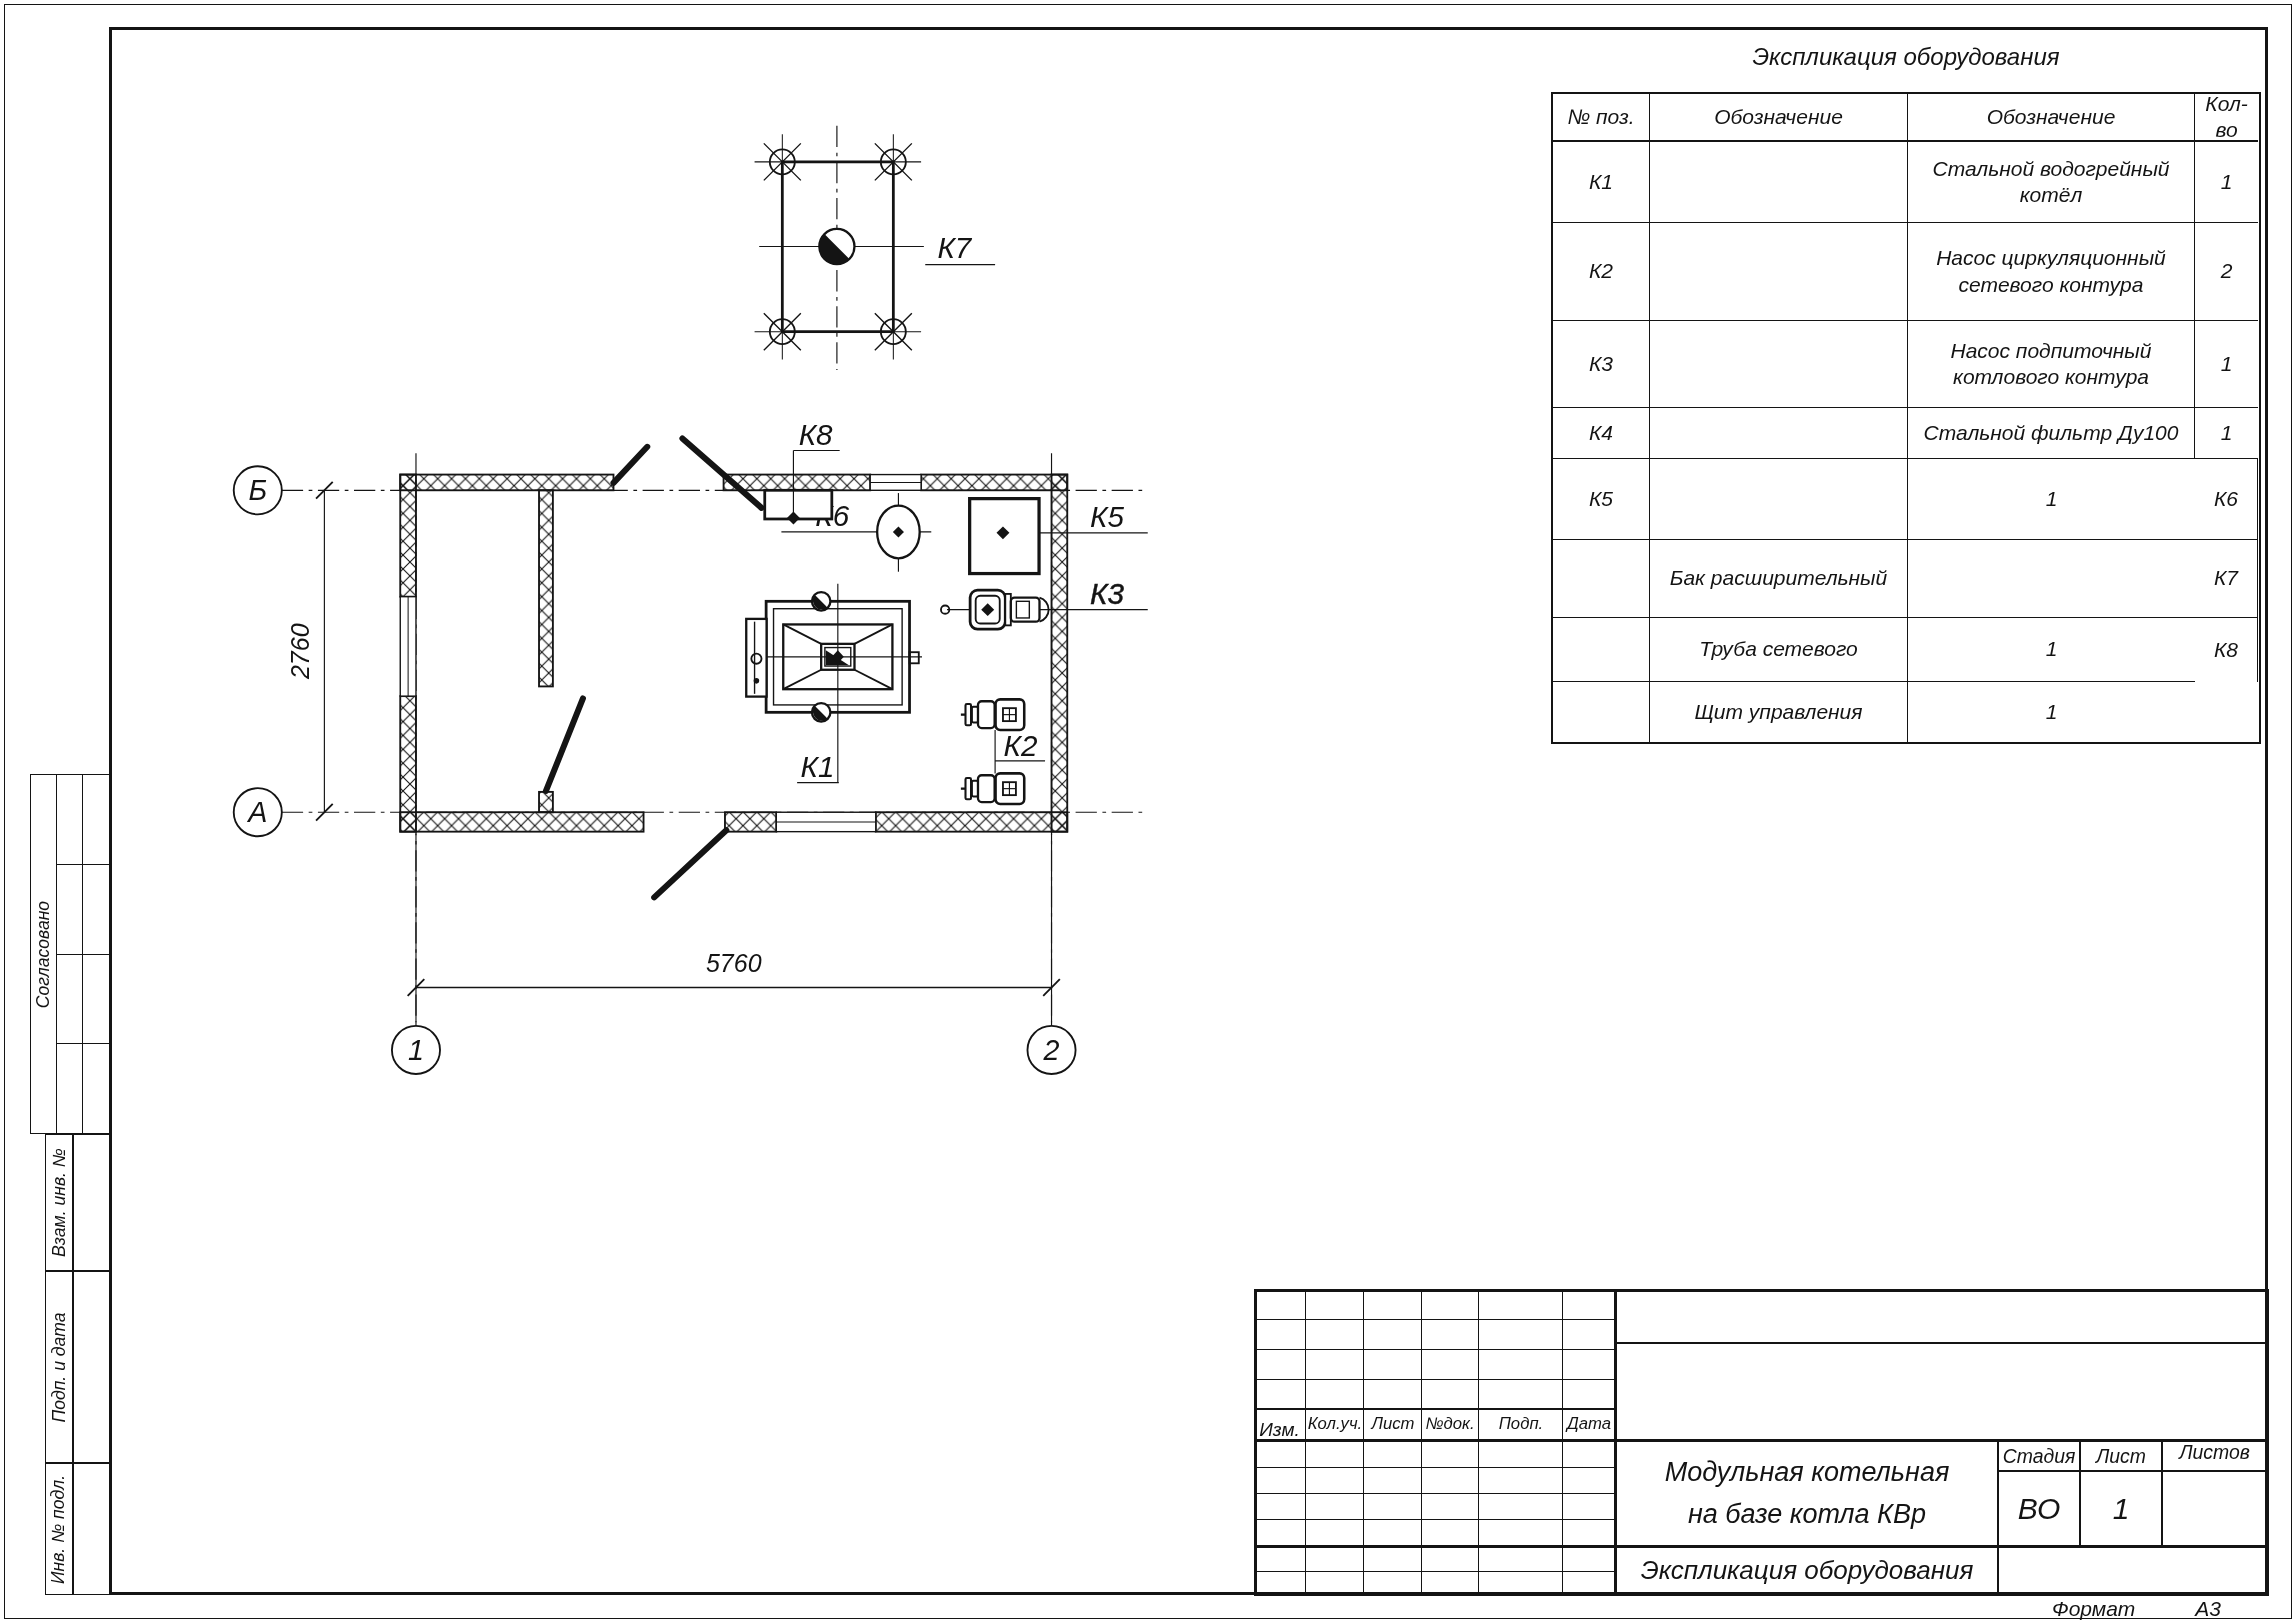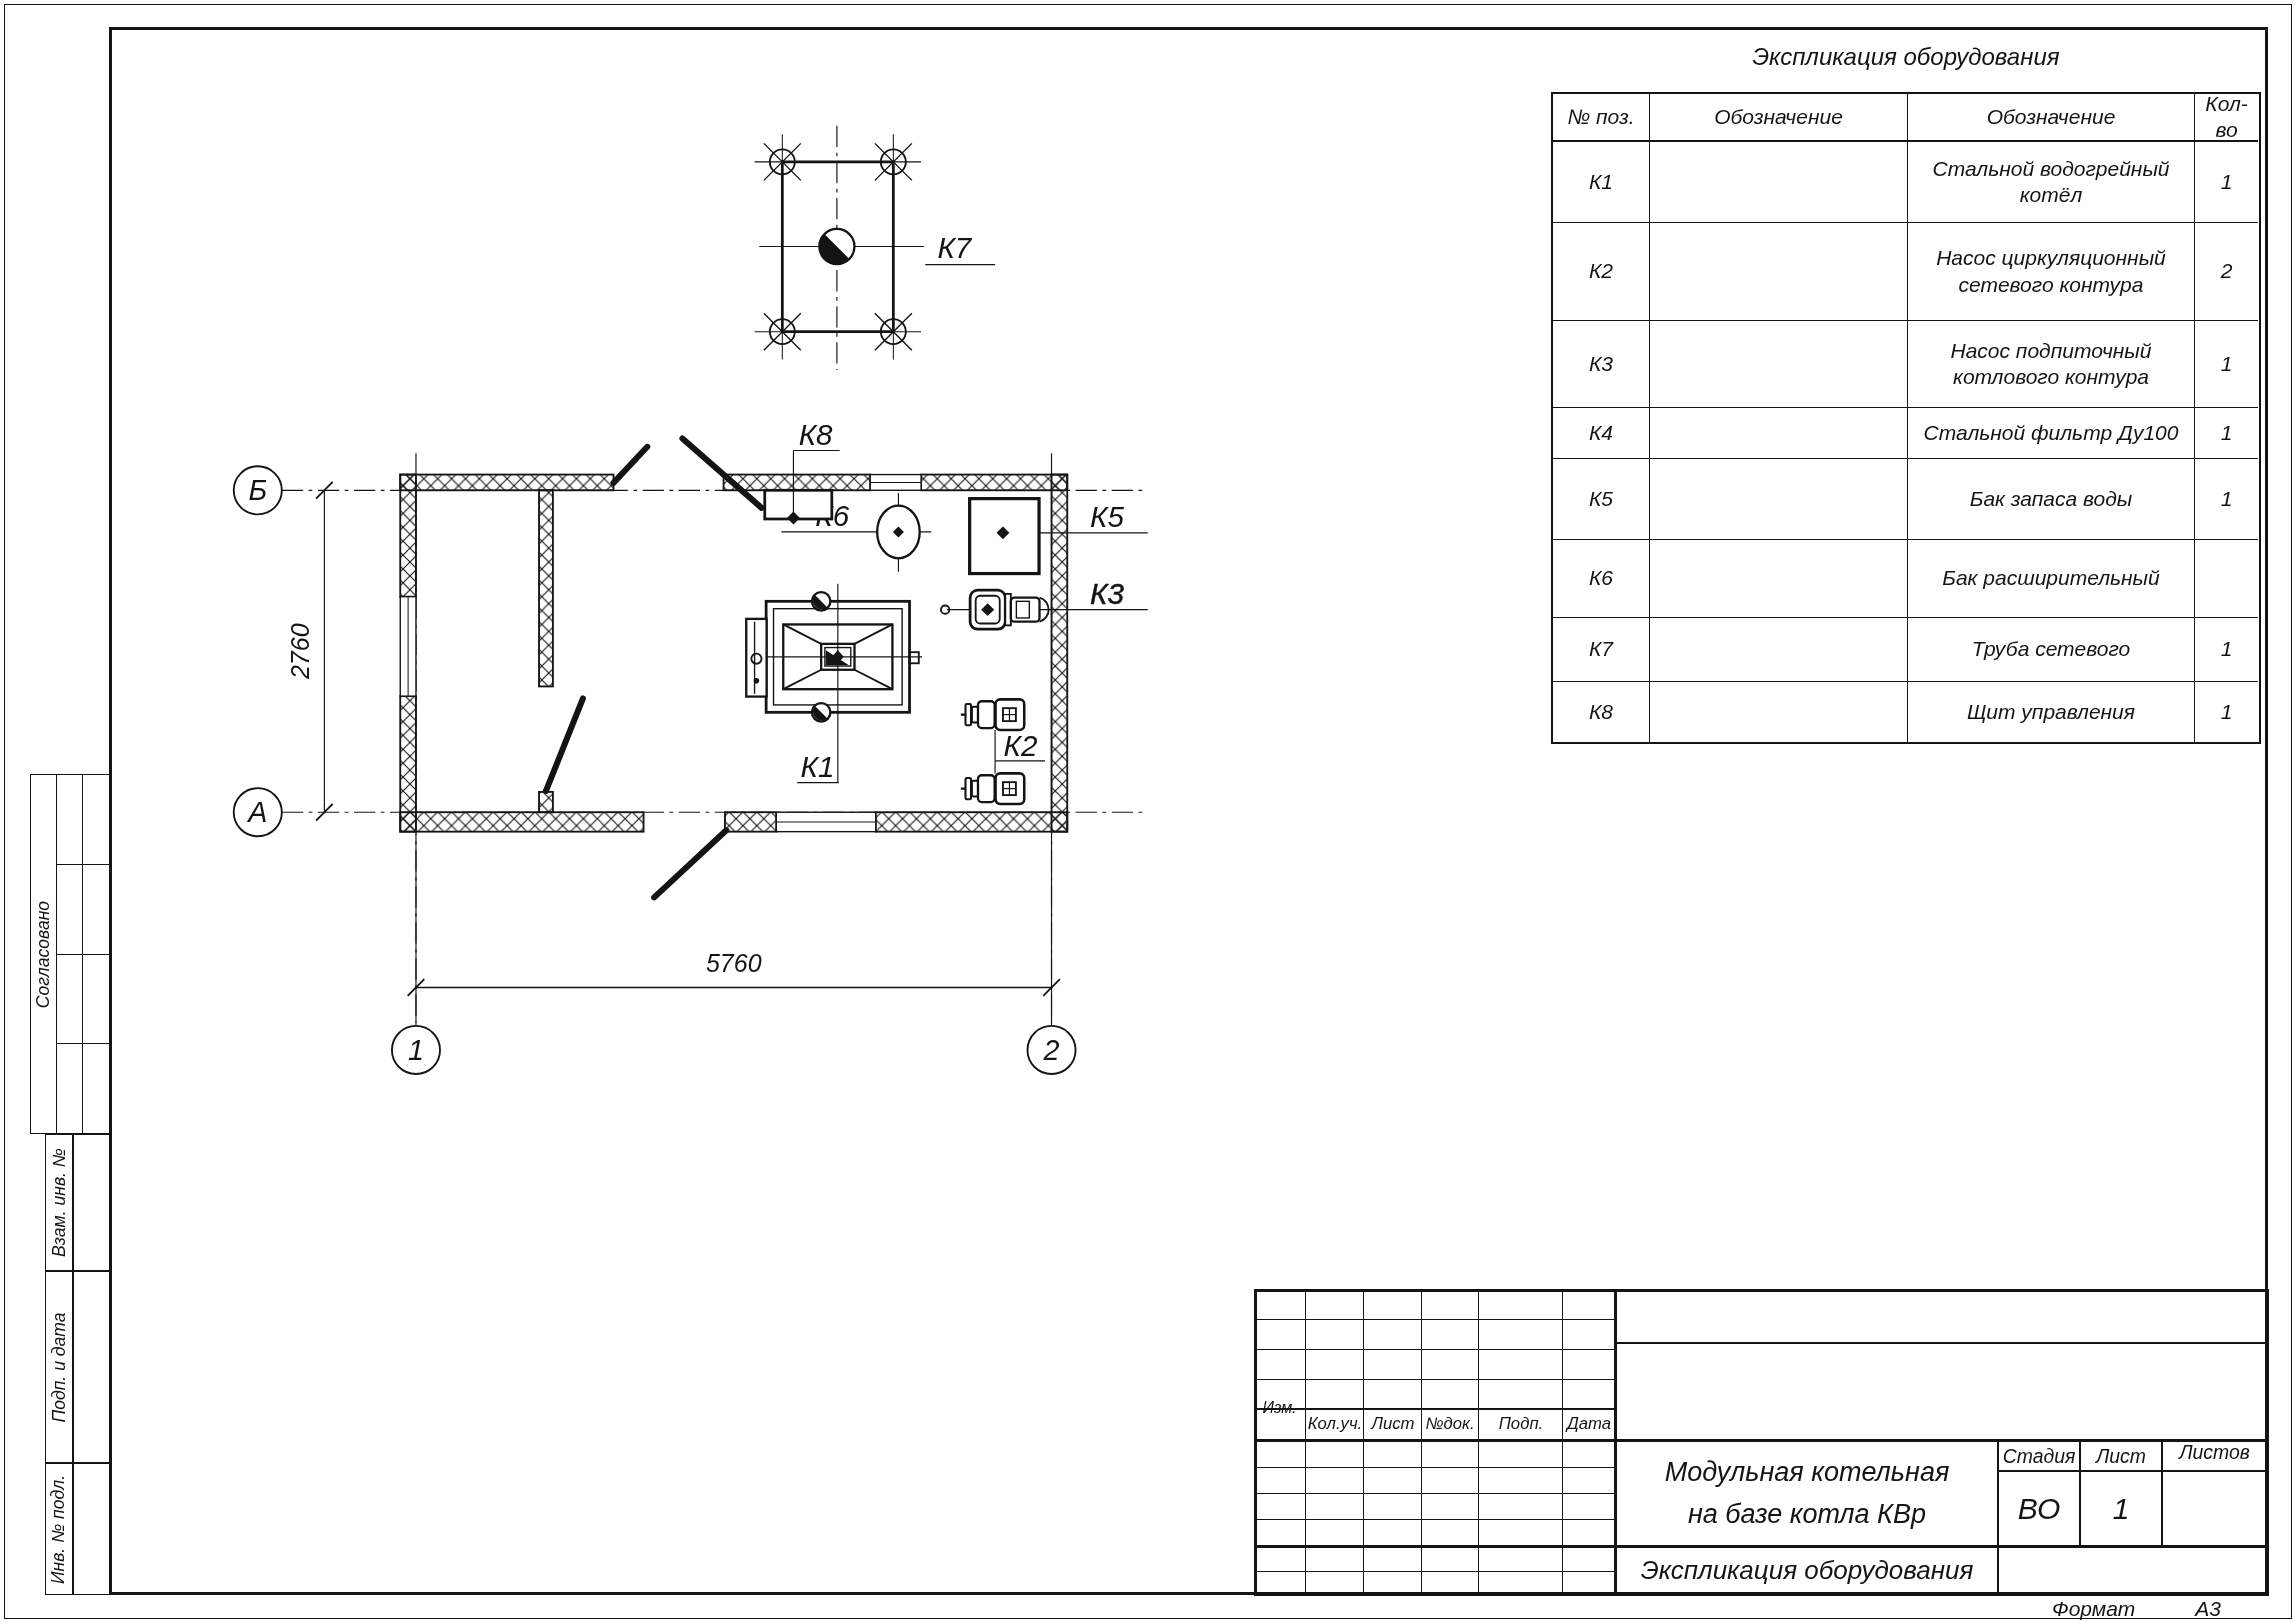--- a/index.html
+++ b/index.html
@@ -74,21 +74,20 @@
     <div class="cell">Насос подпиточный котлового контура</div>
     <div class="cell last-col">1</div>
 
     <div class="cell">К4</div>
     <div class="cell"></div>
     <div class="cell">Стальной фильтр Ду100</div>
     <div class="cell last-col">1</div>
 
     <div class="cell">К5</div>
     <div class="cell"></div>
-    <div class="cell">Бак запаса воды</div>
     <div class="cell last-col">1</div>
 
     <div class="cell">К6</div>
     <div class="cell"></div>
     <div class="cell">Бак расширительный</div>
     <div class="cell last-col"></div>
 
     <div class="cell">К7</div>
     <div class="cell"></div>
     <div class="cell">Труба сетевого</div>
@@ -322,21 +321,21 @@
     <div class="ln" style="left:308px; top:0; width:1.4px; height:307px;"></div>
 
     <div class="ln" style="left:0; top:30px; width:361px; height:1.4px;"></div>
     <div class="ln" style="left:0; top:60px; width:361px; height:1.4px;"></div>
     <div class="ln" style="left:0; top:90px; width:361px; height:1.4px;"></div>
     <div class="ln" style="left:0; top:178px; width:361px; height:1.4px;"></div>
     <div class="ln" style="left:0; top:204px; width:361px; height:1.4px;"></div>
     <div class="ln" style="left:0; top:230px; width:361px; height:1.4px;"></div>
     <div class="ln" style="left:0; top:282px; width:361px; height:1.4px;"></div>
 
-    <div class="cellc" style="left:0; top:110px; width:51px; height:18px; font-size:16px;">Изм.</div>
+    <div class="cellc" style="left:0; top:132px; width:51px; height:18px; font-size:19px;">Изм.</div>
     <div class="cellc" style="left:53px; top:120px; width:56px; height:30px; font-size:16.7px;">Кол.уч.</div>
     <div class="cellc" style="left:111px; top:120px; width:56px; height:30px; font-size:16.7px;">Лист</div>
     <div class="cellc" style="left:168px; top:120px; width:56px; height:30px; font-size:16.7px;">№док.</div>
     <div class="cellc" style="left:226px; top:120px; width:82px; height:30px; font-size:16.7px;text-align:center;">Подп.</div>
     <div class="cellc" style="left:309px; top:120px; width:52px; height:30px; font-size:16.7px;">Дата</div>
 
     <div class="cellc" style="left:363px; top:153px; width:380px; height:104px; flex-direction:column; font-size:27px; line-height:1.55;">
       <div>Модульная котельная</div>
       <div>на базе котла КВр</div>
     </div>

